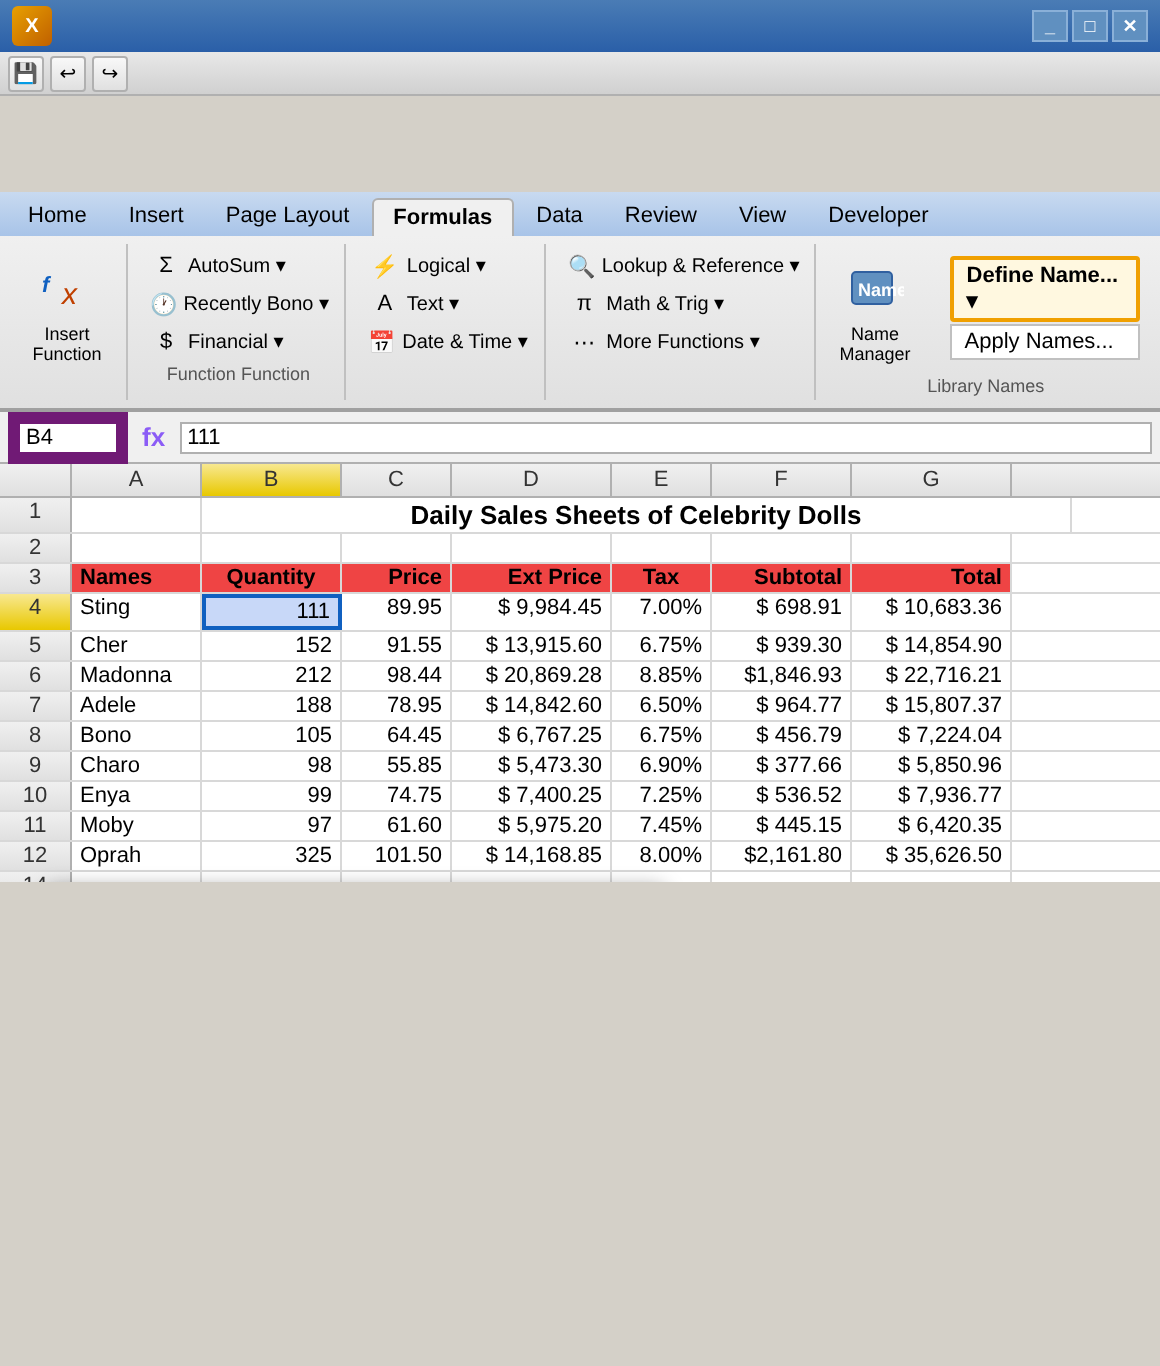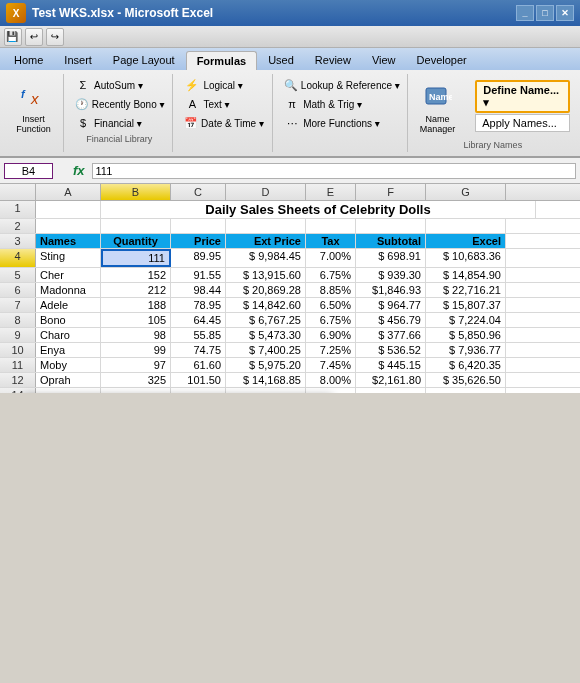--- a/index.html
+++ b/index.html
@@ -53,20 +53,21 @@
       display: flex; align-items: center; justify-content: center;
       font-size: 10px; cursor: pointer;
     }
 
     
     .ribbon-tabs {
       background: linear-gradient(to bottom, #c8daf0, #a8c4e8);
       display: flex;
       padding: 3px 0 0 4px;
       gap: 1px;
+      margin-top: 48px;
     }
     .tab {
       padding: 3px 10px;
       font-size: 11px;
       cursor: pointer;
       border-radius: 3px 3px 0 0;
       background: transparent;
       color: #000;
     }
     .tab.active {
@@ -138,34 +139,32 @@
     .formula-bar {
       background: #f0f0f0;
       border-bottom: 1px solid #b0b0b0;
       display: flex;
       align-items: center;
       padding: 2px 4px;
       gap: 4px;
       height: 26px;
     }
     .cell-ref-box {
-      width: 49px;
-      border: 1px solid #701a75;
+      width: 60px;
+      border: 6px solid #701a75;
       background: white;
       padding: 1px 3px;
       font-size: 11px;
-      text-align: center;
+      text-align: left;
     }
     .fx-label {
-      font-style: italic;
       font-weight: bold;
       font-size: 13px;
-      color: #15803d;
+      color: #8b5cf6;
       padding: 0 3px;
-      margin-left: 13px;
     }
     .formula-input {
       flex: 1;
       border: 1px solid #b0b0b0;
       background: white;
       padding: 1px 3px;
       font-size: 11px;
     }
 
     
@@ -213,21 +212,21 @@
       font-size: 11px;
       overflow: hidden;
       white-space: nowrap;
     }
     .cell.selected-cell {
       background: #c8d8f8;
       border: 2px solid #1060c0;
     }
     .cell.header-cell {
       font-weight: bold;
-      background: #0ea5e9;
+      background: #ef4444;
     }
     .cell.title-cell {
       text-align: center;
       font-weight: bold;
       font-size: 13px;
     }
     .cell.right { text-align: right; }
     .cell.center { text-align: center; }
 
     
@@ -392,40 +391,39 @@
       cursor: pointer;
     }
   </style>
 </head>
 <body>
 
 <div class="title-bar">
   <div class="title-bar-logo">
     <span>X</span>
   </div>
-  <span>Test WKS.xlsx - Microsoft Excel</span>
   <div class="title-bar-controls">
     <div class="title-btn">_</div>
     <div class="title-btn">□</div>
     <div class="title-btn">✕</div>
   </div>
 </div>
 
 <div class="quick-toolbar">
   <div class="qt-btn">💾</div>
   <div class="qt-btn">↩</div>
   <div class="qt-btn">↪</div>
 </div>
 
 <div class="ribbon-tabs">
   <div class="tab">Home</div>
   <div class="tab">Insert</div>
   <div class="tab">Page Layout</div>
   <div class="tab active">Formulas</div>
-  <div class="tab">Used</div>
+  <div class="tab">Data</div>
   <div class="tab">Review</div>
   <div class="tab">View</div>
   <div class="tab">Developer</div>
 </div>
 
 <div class="ribbon">
 
   <div class="ribbon-group">
     <div class="ribbon-large">
       <div class="ribbon-large-icon">
@@ -446,21 +444,21 @@
       </div>
       <div class="ribbon-btn">
         <div class="ribbon-btn-icon">🕐</div>
         <span>Recently Bono ▾</span>
       </div>
       <div class="ribbon-btn">
         <div class="ribbon-btn-icon">$</div>
         <span>Financial ▾</span>
       </div>
     </div>
-    <div class="ribbon-group-label">Financial Library</div>
+    <div class="ribbon-group-label">Function Function</div>
   </div>
 
   <div class="ribbon-group">
     <div class="ribbon-group-content">
       <div class="ribbon-btn">
         <div class="ribbon-btn-icon">⚡</div>
         <span>Logical ▾</span>
       </div>
       <div class="ribbon-btn">
         <div class="ribbon-btn-icon">A</div>
@@ -549,21 +547,21 @@
   </div>
 
   <div class="spreadsheet-row">
     <div class="row-header">3</div>
     <div class="cell col-a header-cell">Names</div>
     <div class="cell col-b header-cell center">Quantity</div>
     <div class="cell col-c header-cell right">Price</div>
     <div class="cell col-d header-cell right">Ext Price</div>
     <div class="cell col-e header-cell center">Tax</div>
     <div class="cell col-f header-cell right">Subtotal</div>
-    <div class="cell col-g header-cell right">Excel</div>
+    <div class="cell col-g header-cell right">Total</div>
   </div>
 
   <div id="data-rows">
       <div class="spreadsheet-row">
         <div class="row-header selected">4</div>
         <div class="cell col-a">Sting</div>
         <div class="cell col-b right selected-cell">111</div>
         <div class="cell col-c right">89.95</div>
         <div class="cell col-d right">$ 9,984.45</div>
         <div class="cell col-e right">7.00%</div>

